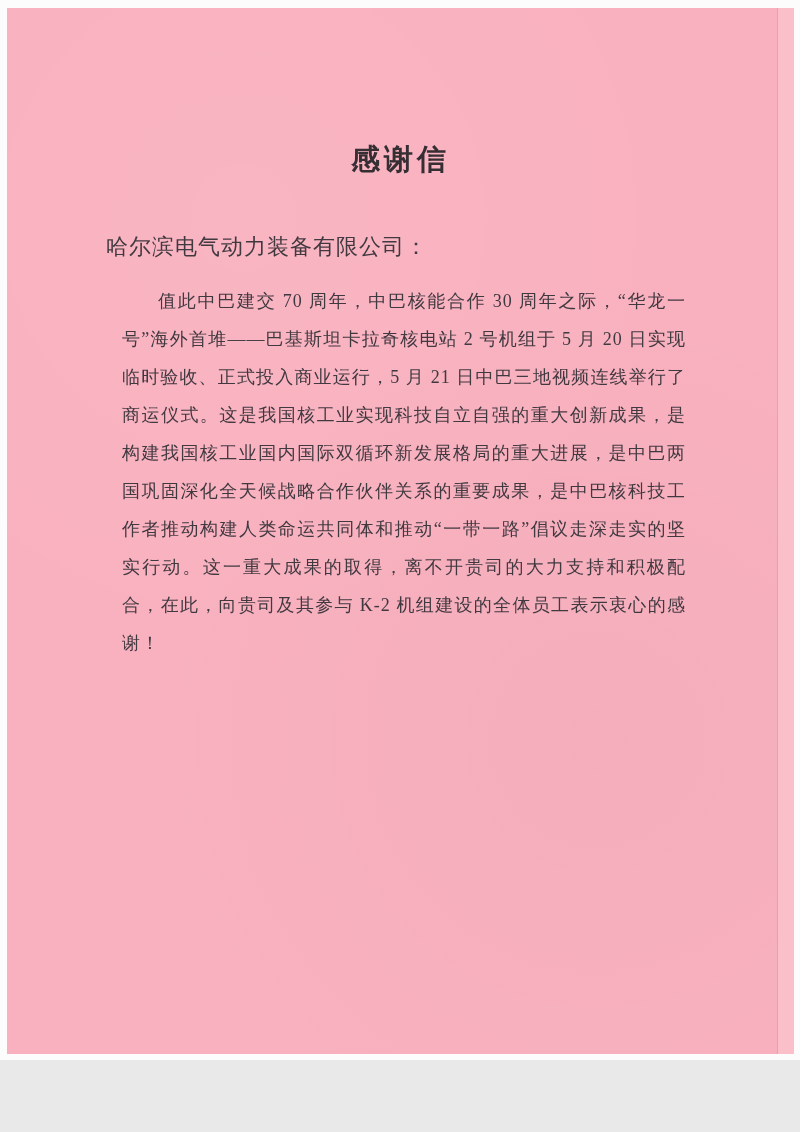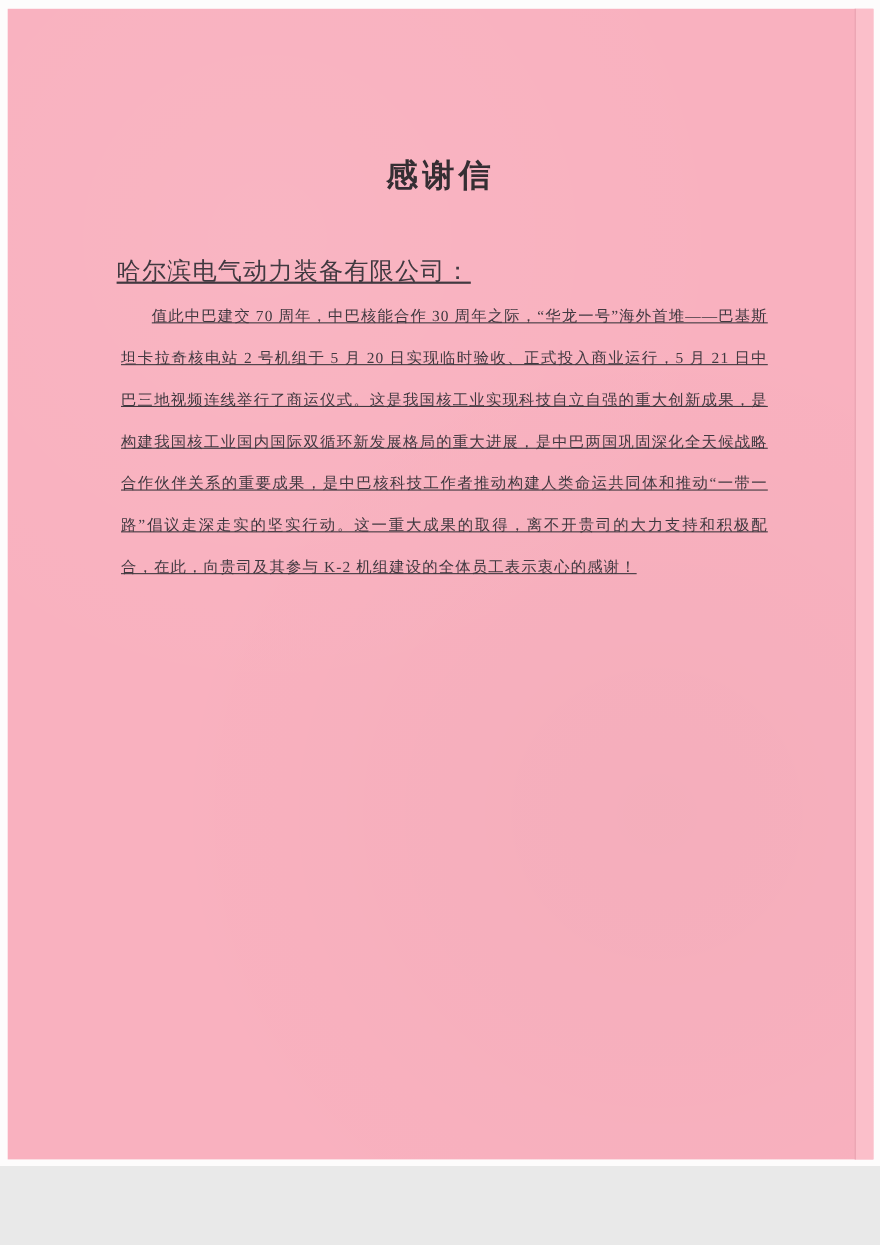--- a/index.html
+++ b/index.html
@@ -52,31 +52,30 @@
     text-align: center;
     font-family: "Liberation Sans", "DejaVu Sans", sans-serif;
     font-size: 29px;
     font-weight: 700;
     letter-spacing: 4px;
     color: #352e33;
   }
   .content {
     padding: 0 92px 0 99px;
     color: #413940;
-    text-decoration: underline;
   }
   .salutation {
     margin: 48px 0 0 0;
     font-size: 22px;
     line-height: 38px;
     letter-spacing: 1px;
   }
   .body-para {
-    margin: 4px;
-    font-size: 14px;
+    margin: 16px;
+    font-size: 18px;
     line-height: 38px;
     letter-spacing: 1px;
     text-indent: 2em;
     text-align: justify;
     text-justify: inter-ideograph;
   }
 </style>
 </head>
 <body>
 

